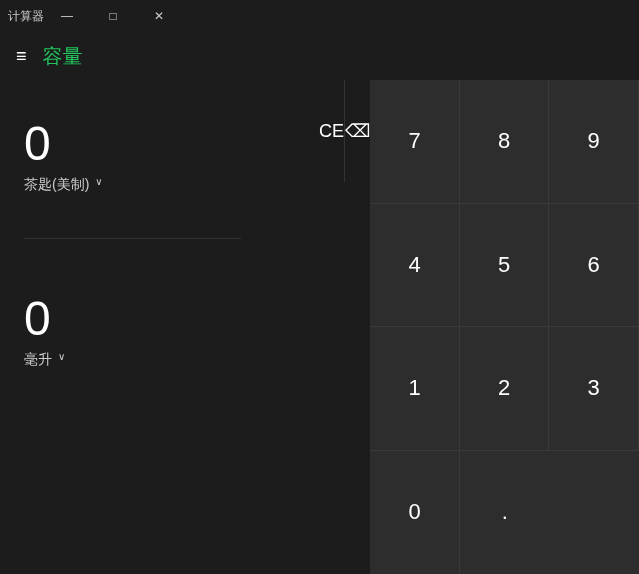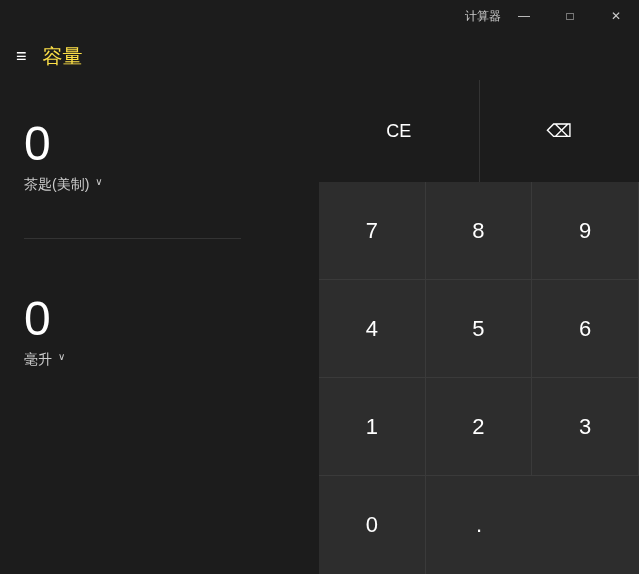--- a/index.html
+++ b/index.html
@@ -14,21 +14,21 @@
       display: flex;
       flex-direction: column;
     }
 
     
     .title-bar {
       background: #1c1c1c;
       height: 32px;
       display: flex;
       align-items: center;
-      justify-content: flex-end;
+      justify-content: flex-start;
       padding: 0 0 0 8px;
       flex-shrink: 0;
     }
     .title-bar-left {
       display: flex;
       align-items: center;
       gap: 6px;
       font-size: 12px;
       color: #cccccc;
     }
@@ -60,21 +60,21 @@
     }
     .hamburger-icon {
       font-size: 18px;
       margin-right: 16px;
       cursor: pointer;
       color: #fff;
     }
     .app-title {
       font-size: 20px;
       font-weight: 400;
-      color: #fde047;
+      color: #22c55e;
     }
 
     
     .main-content {
       display: flex;
       flex: 1;
       overflow: hidden;
     }
 
     
@@ -113,21 +113,21 @@
     }
 
     .output-section {
       margin-top: 40px;
     }
 
     
     .right-panel {
       width: 320px;
       display: flex;
-      flex-direction: column;
+      flex-direction: row;
       background: #1c1c1c;
       flex-shrink: 0;
     }
 
     
     .action-row {
       display: flex;
       height: 102px;
       background: #1c1c1c;
     }

